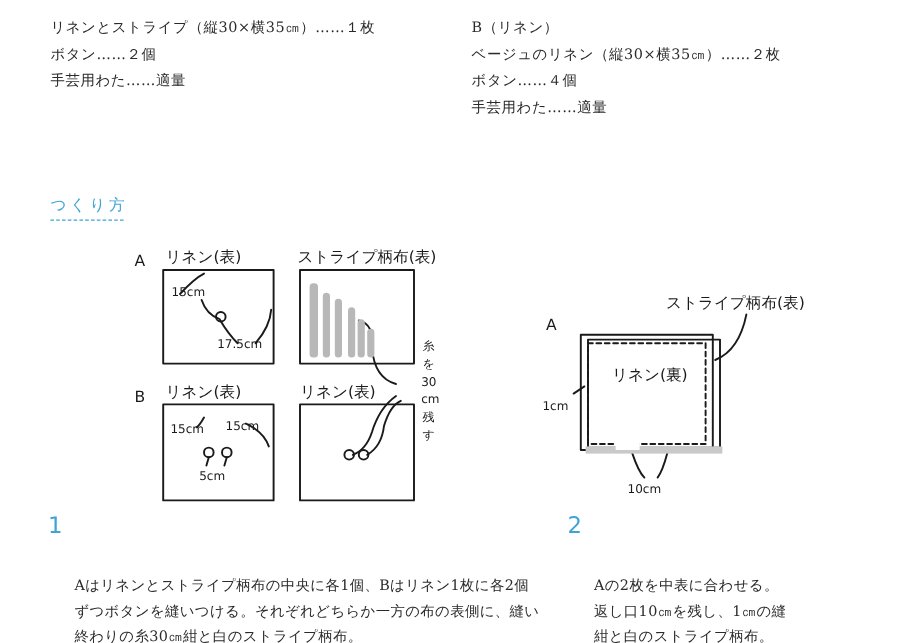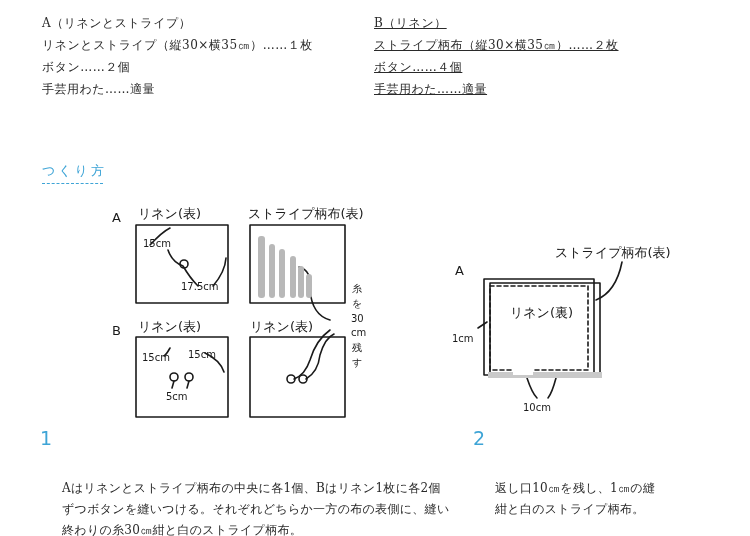--- a/index.html
+++ b/index.html
@@ -1,47 +1,46 @@
 <!DOCTYPE html>
 <html><head>
 <meta charset="utf-8">
 <style>
   html, body { margin:0; padding:0; background:#ffffff; }
   body { width:750px; height:536px; position:relative; overflow:hidden;
          font-family: "DejaVu Serif", "Liberation Serif", serif; color:#2a2a2a; }
   .mat { position:absolute; font-size:12px; line-height:22px; letter-spacing:0.5px; }
   .mat div { white-space:nowrap; }
   #matA { left:42px; top:12px; }
-  #matB { left:374px; top:12px;text-decoration:underline; }
+  #matB { left:393px; top:12px; }
   #howto { position:absolute; left:42px; top:162px; font-size:13px; color:#3ea4d6;
            letter-spacing:3px; font-family:"DejaVu Sans", sans-serif;text-align:right; }
   #howto-line { position:absolute; left:42px; top:183px; width:61px; height:0;
                 border-top:1.5px dashed #3ea4d6; }
   .hand { font-family:"DejaVu Sans", sans-serif; fill:#1a1a1a; }
   svg { position:absolute; left:0; top:0; }
   .step { position:absolute; font-size:12px; line-height:21px; letter-spacing:0.3px; }
   .step .num { position:absolute; left:0; top:-2px; color:#3ea4d6; font-size:19px;
                font-family:"DejaVu Sans", sans-serif; }
   .step .txt { position:absolute; left:22px; top:0;margin-top:48px; }
   .step .txt div { white-space:nowrap; }
   #step1 { left:40px; top:430px; width:420px; }
   #step2 { left:473px; top:430px; width:220px; }
 </style>
 </head>
 <body>
 
 <div class="mat" id="matA">
-  <div>A（リネンとストライプ）</div>
   <div>リネンとストライプ（縦30×横35㎝）……１枚</div>
   <div>ボタン……２個</div>
   <div>手芸用わた……適量</div>
 </div>
 <div class="mat" id="matB">
   <div>B（リネン）</div>
-  <div>ストライプ柄布（縦30×横35㎝）……２枚</div>
+  <div>ベージュのリネン（縦30×横35㎝）……２枚</div>
   <div>ボタン……４個</div>
   <div>手芸用わた……適量</div>
 </div>
 
 <div id="howto">つくり方</div>
 <div id="howto-line"></div>
 
 <svg width="750" height="536">
   <g fill="none" stroke="#1a1a1a" stroke-width="1.6" stroke-linecap="round" stroke-linejoin="round">
 
@@ -121,16 +120,17 @@
   <span class="num">1</span>
   <div class="txt">
     <div>Aはリネンとストライプ柄布の中央に各1個、Bはリネン1枚に各2個</div>
     <div>ずつボタンを縫いつける。それぞれどちらか一方の布の表側に、縫い</div>
     <div>終わりの糸30㎝紺と白のストライプ柄布。</div>
   </div>
 </div>
 <div class="step" id="step2">
   <span class="num">2</span>
   <div class="txt">
+    <div>Aの2枚を中表に合わせる。</div>
     <div>返し口10㎝を残し、1㎝の縫</div>
     <div>紺と白のストライプ柄布。</div>
   </div>
 </div>
 
 </body></html>

